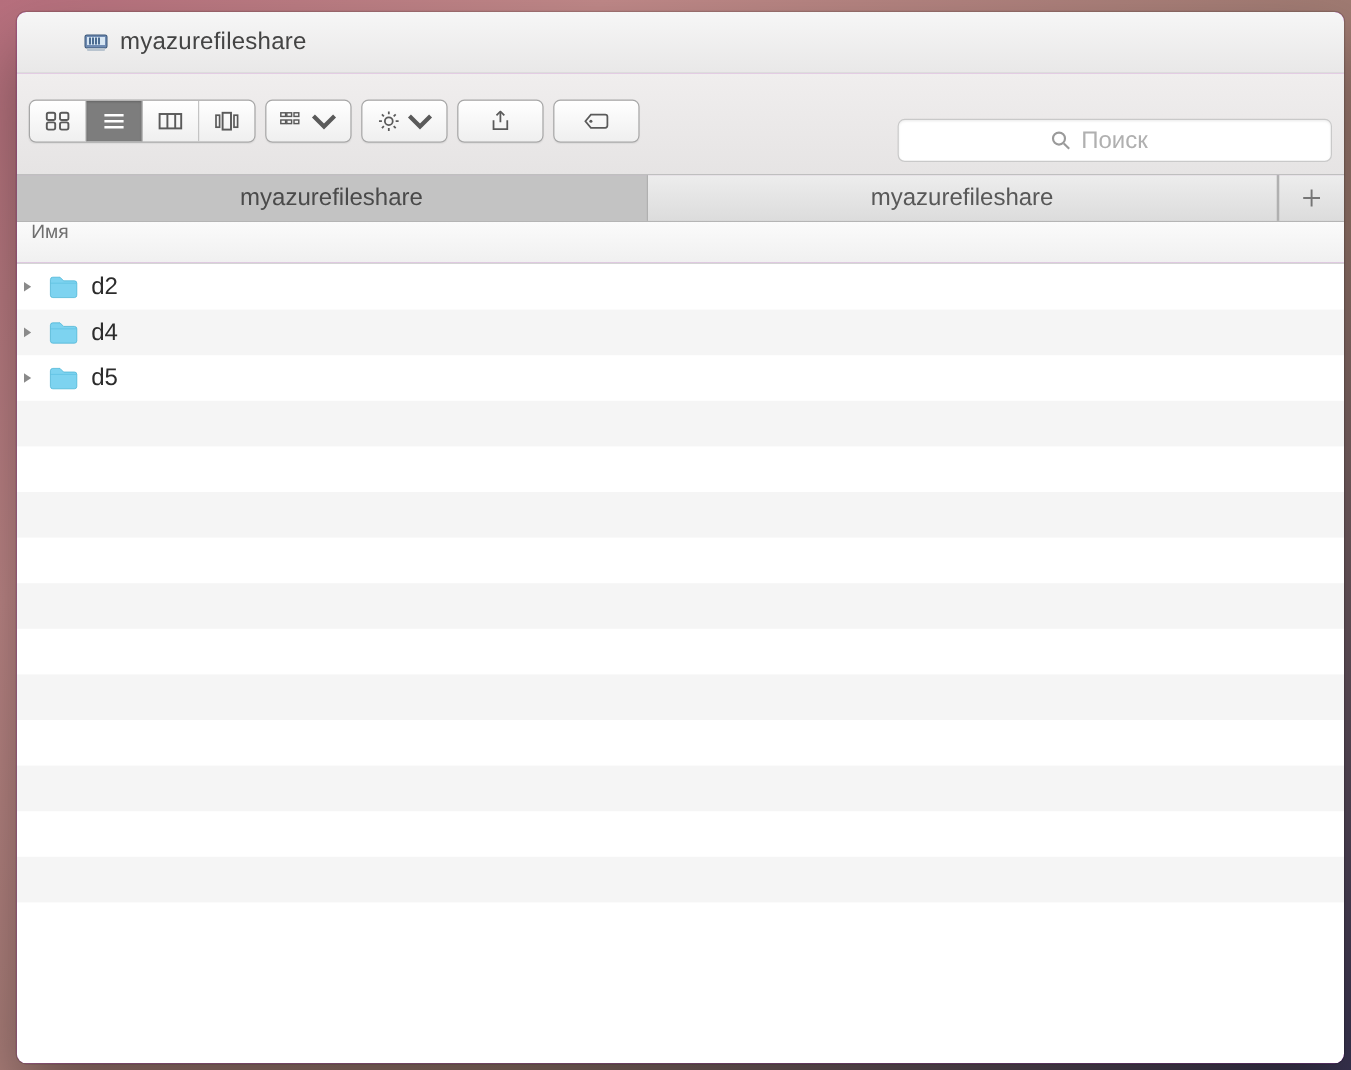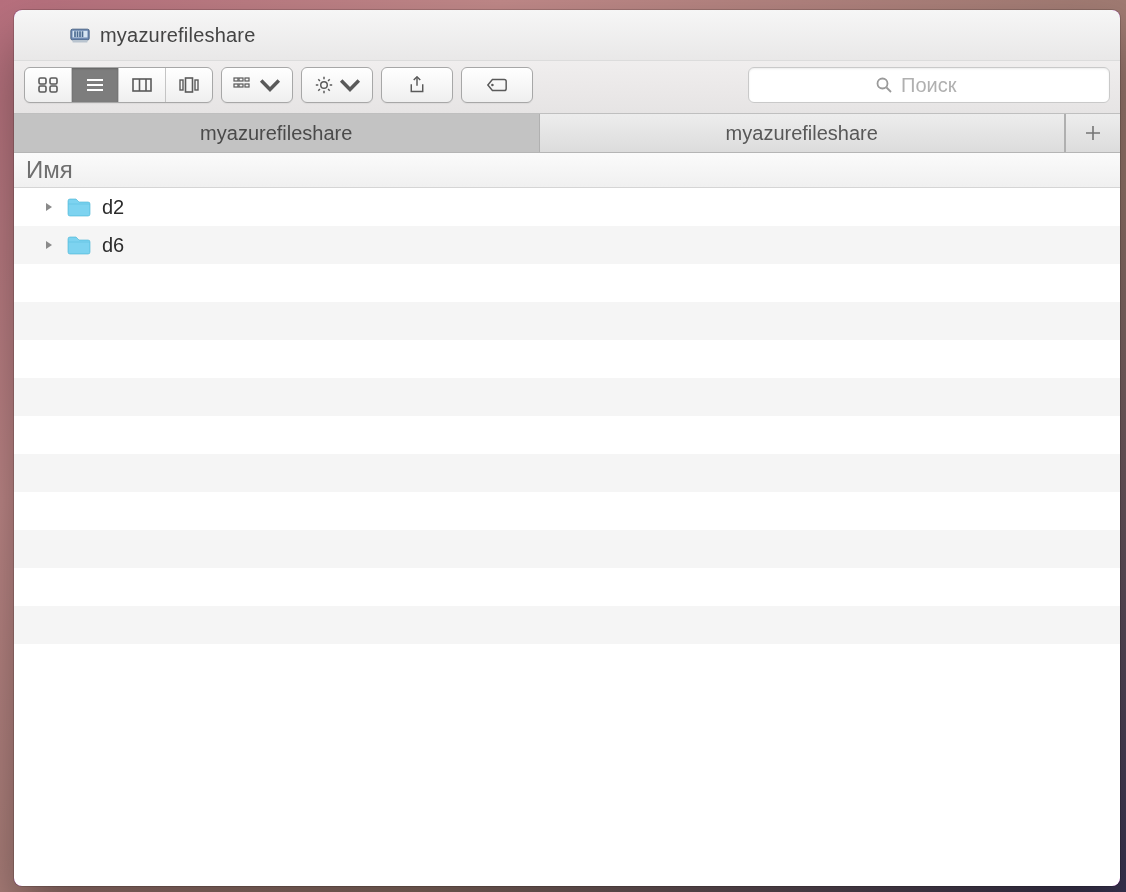--- a/index.html
+++ b/index.html
@@ -97,20 +97,21 @@
     height: 34px;
     border: 1px solid #c9c9c9;
     border-radius: 6px;
     background: #ffffff;
     display: flex;
     align-items: center;
     justify-content: center;
     gap: 6px;
     color: #9a9a9a;
     box-shadow: inset 0 1px 2px rgba(0,0,0,0.08);
+    margin-top: 32px;
   }
   .searchfield input {
     border: none;
     outline: none;
     background: transparent;
     font-size: 20px;
     width: 80px;
     text-align: left;
     color: #555;
   }
@@ -145,37 +146,37 @@
     background: linear-gradient(#ededed, #dcdcdc);
     color: #757575;
     border-left: 1px solid #b0b0b0;
   }
 
   .columns-header {
     height: 34px;
     background: linear-gradient(#fbfbfb, #f0f0f0);
     border-bottom: 1px solid #d5d5d5;
     display: flex;
-    align-items: center;
+    align-items: flex-start;
     padding-left: 12px;
-    font-size: 24px;
+    font-size: 16px;
     color: #6f6f6f;
   }
 
   .listing {
     flex: 1;
     overflow: auto;
     background: #ffffff;
   }
   .row {
     height: 38px;
     display: flex;
     align-items: center;
     gap: 10px;
-    padding-left: 28px;
+    padding-left: 2px;
     font-size: 20px;
     color: #2c2c2c;
   }
   .row:nth-child(even) { background: #f5f5f5; }
   .disclosure {
     color: #8a8a8a;
     width: 14px;
     display: flex;
     align-items: center;
     justify-content: center;
@@ -365,21 +366,35 @@
           <svg width="12" height="12" viewBox="0 0 12 12">
             <path d="M3 2 L9 6 L3 10 Z" fill="#8a8a8a"></path>
           </svg>
         </span>
         <span class="folder-icon ico">
           <svg viewBox="0 0 26 22">
             <path d="M2 5 A2 2 0 0 1 4 3 H10 L13 6 H22 A2 2 0 0 1 24 8 V18 A2 2 0 0 1 22 20 H4 A2 2 0 0 1 2 18 Z" fill="#7dd3f0" stroke="#43b1d4" stroke-width="0.6"></path>
             <path d="M2 8 H24" stroke="#5ec0e0" stroke-width="0.6"></path>
           </svg>
         </span>
-        <span>d6</span>
+        <span>d4</span>
+      </div>
+      <div class="row">
+        <span class="disclosure ico">
+          <svg width="12" height="12" viewBox="0 0 12 12">
+            <path d="M3 2 L9 6 L3 10 Z" fill="#8a8a8a"></path>
+          </svg>
+        </span>
+        <span class="folder-icon ico">
+          <svg viewBox="0 0 26 22">
+            <path d="M2 5 A2 2 0 0 1 4 3 H10 L13 6 H22 A2 2 0 0 1 24 8 V18 A2 2 0 0 1 22 20 H4 A2 2 0 0 1 2 18 Z" fill="#7dd3f0" stroke="#43b1d4" stroke-width="0.6"></path>
+            <path d="M2 8 H24" stroke="#5ec0e0" stroke-width="0.6"></path>
+          </svg>
+        </span>
+        <span>d5</span>
       </div>
       <div class="row"></div>
       <div class="row"></div>
       <div class="row"></div>
       <div class="row"></div>
       <div class="row"></div>
       <div class="row"></div>
       <div class="row"></div>
       <div class="row"></div>
       <div class="row"></div>

